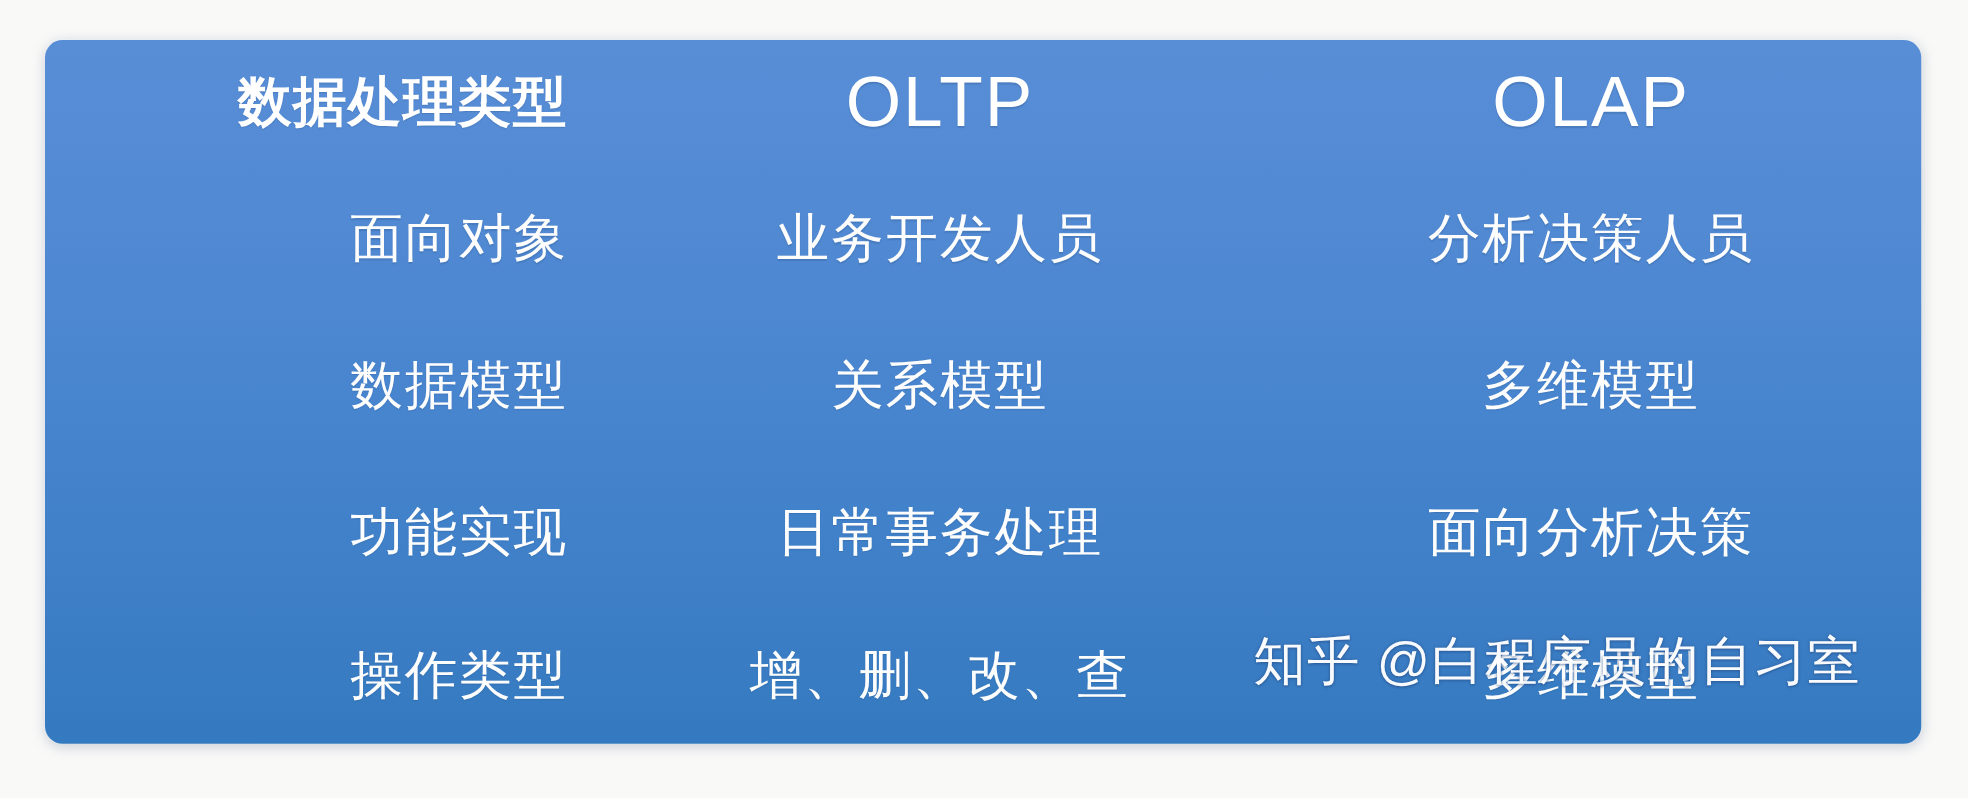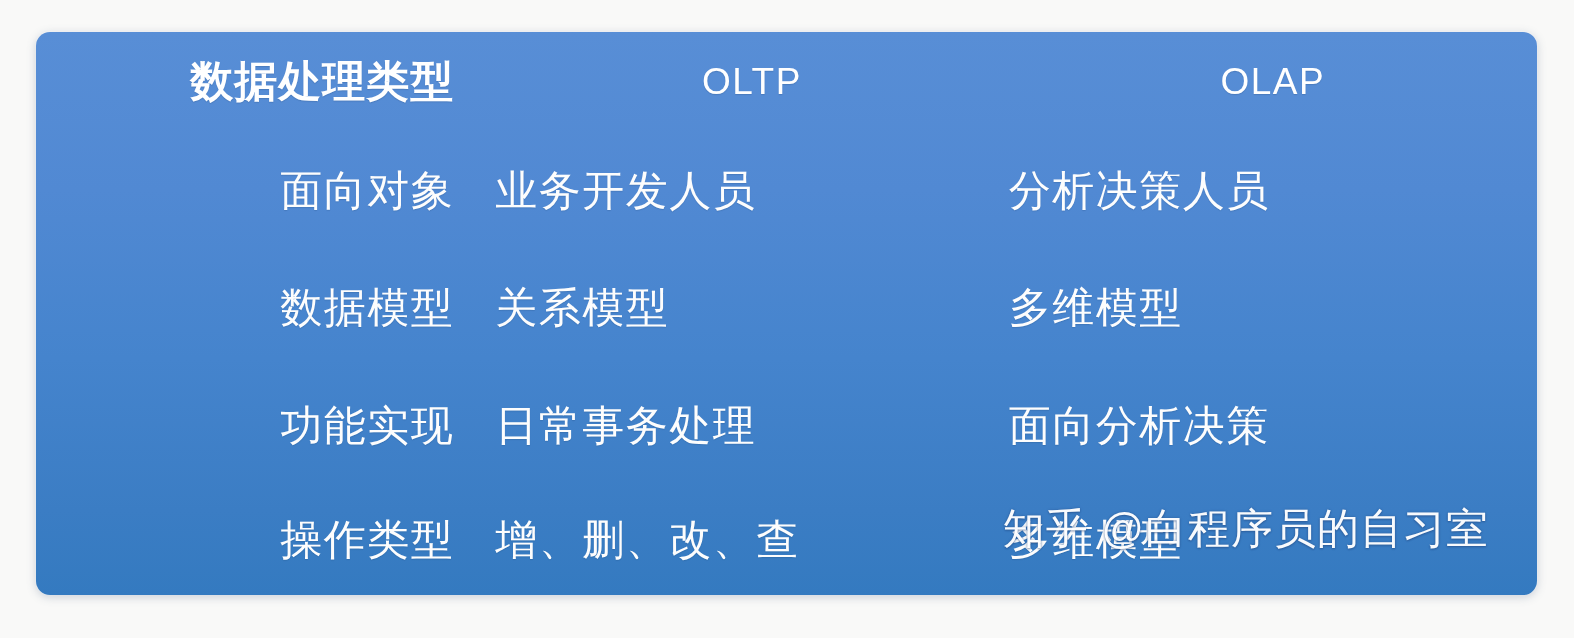--- a/index.html
+++ b/index.html
@@ -56,21 +56,21 @@
 
   th.h-attr {
     font-size: 43px;
     font-weight: bold;
     text-align: right;
     padding-right: 41px;
     letter-spacing: 1px;
   }
 
   th.h-col {
-    font-size: 37px;
+    font-size: 57px;
     text-align: center;
     letter-spacing: 1.5px;
   }
 
   
   tr.data-row { height: 92px; }
 
   td.d-attr,
   td.d-val {
     color: #fdfdfd;
@@ -80,20 +80,21 @@
     text-shadow: 0 1px 1px rgba(20,50,90,0.16);
     letter-spacing: 1.5px;
   }
 
   td.d-attr {
     text-align: right;
     padding-right: 41px;
   }
 
   td.d-val {
+    text-align: center;
   }
 
   
   tr.data-row.last { height: 86px; padding-left: 24px; }
 
   
   #watermark {
     position: absolute;
     right: 48px;
     bottom: 38px;

